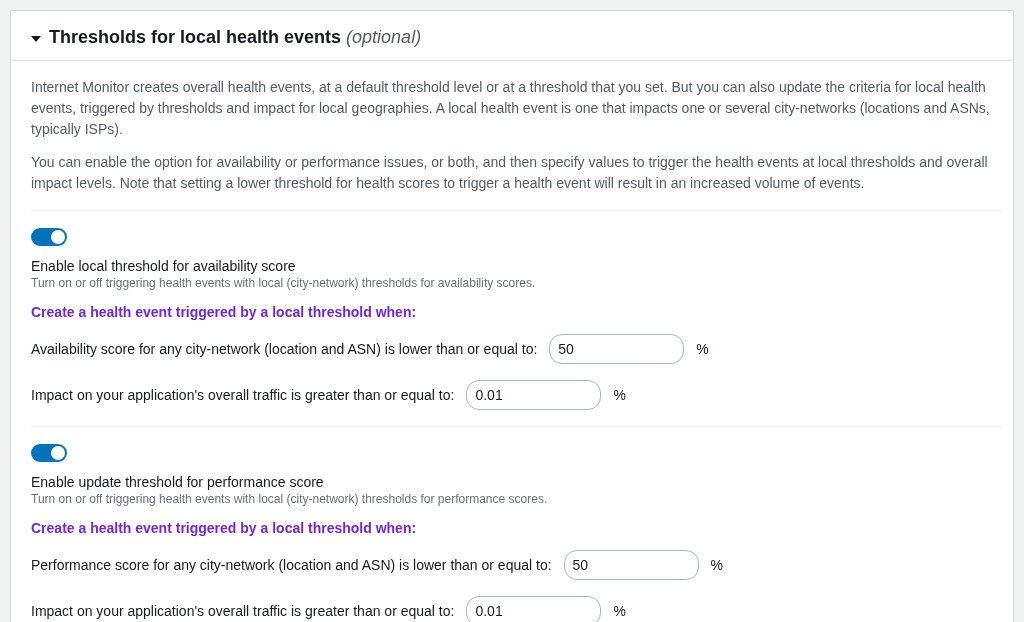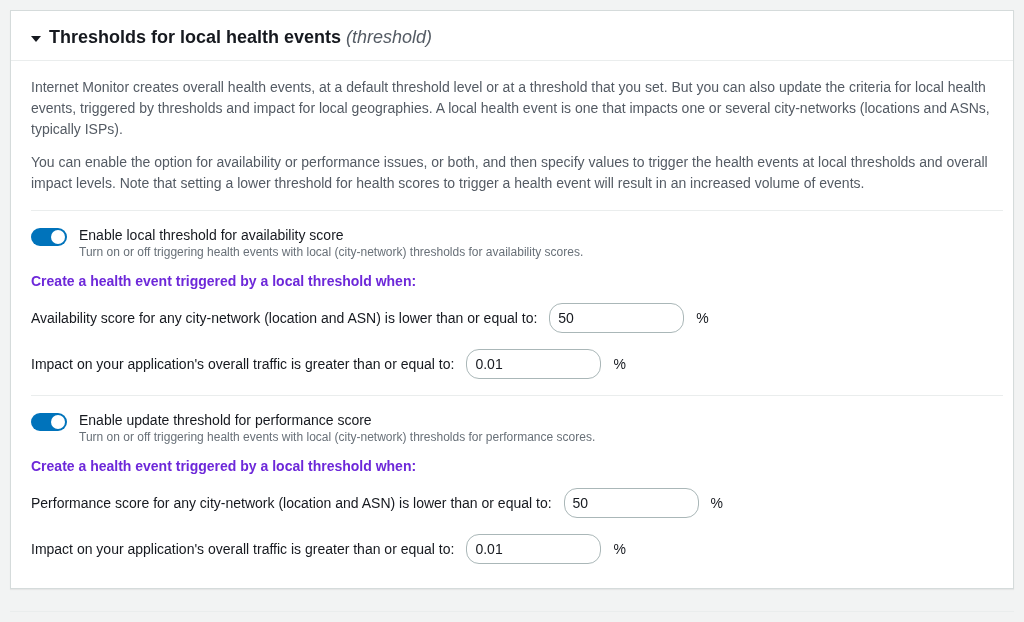--- a/index.html
+++ b/index.html
@@ -55,20 +55,21 @@
     }
     .divider {
       border: none;
       border-top: 1px solid #eaeded;
       margin: 16px 0;
     }
     .toggle-row {
       display: flex;
       align-items: flex-start;
       gap: 12px;
+      flex-direction: column;
     }
     .toggle {
       width: 36px;
       height: 18px;
       background: #0073bb;
       border-radius: 9px;
       position: relative;
       flex-shrink: 0;
       margin-top: 1px;
       cursor: pointer;
@@ -131,21 +132,21 @@
       margin: 22px 0 18px 0;
     }
   </style>
 </head>
 <body>
 
 <div class="panel">
   <div class="panel-header">
     <div class="caret"></div>
     <h2 class="panel-title">
-      <span>Thresholds for local health events </span><span class="optional">(threshold)</span>
+      <span>Thresholds for local health events </span><span class="optional">(optional)</span>
     </h2>
   </div>
   <div class="panel-body">
     <p class="description">Internet Monitor creates overall health events, at a default threshold level or at a threshold that you set. But you can also update the criteria for local health events, triggered by thresholds and impact for local geographies. A local health event is one that impacts one or several city-networks (locations and ASNs, typically ISPs).</p>
     <p class="description">You can enable the option for availability or performance issues, or both, and then specify values to trigger the health events at local thresholds and overall impact levels. Note that setting a lower threshold for health scores to trigger a health event will result in an increased volume of events.</p>
 
     <hr class="divider">
 
     <div class="toggle-row">
       <div class="toggle"></div>

